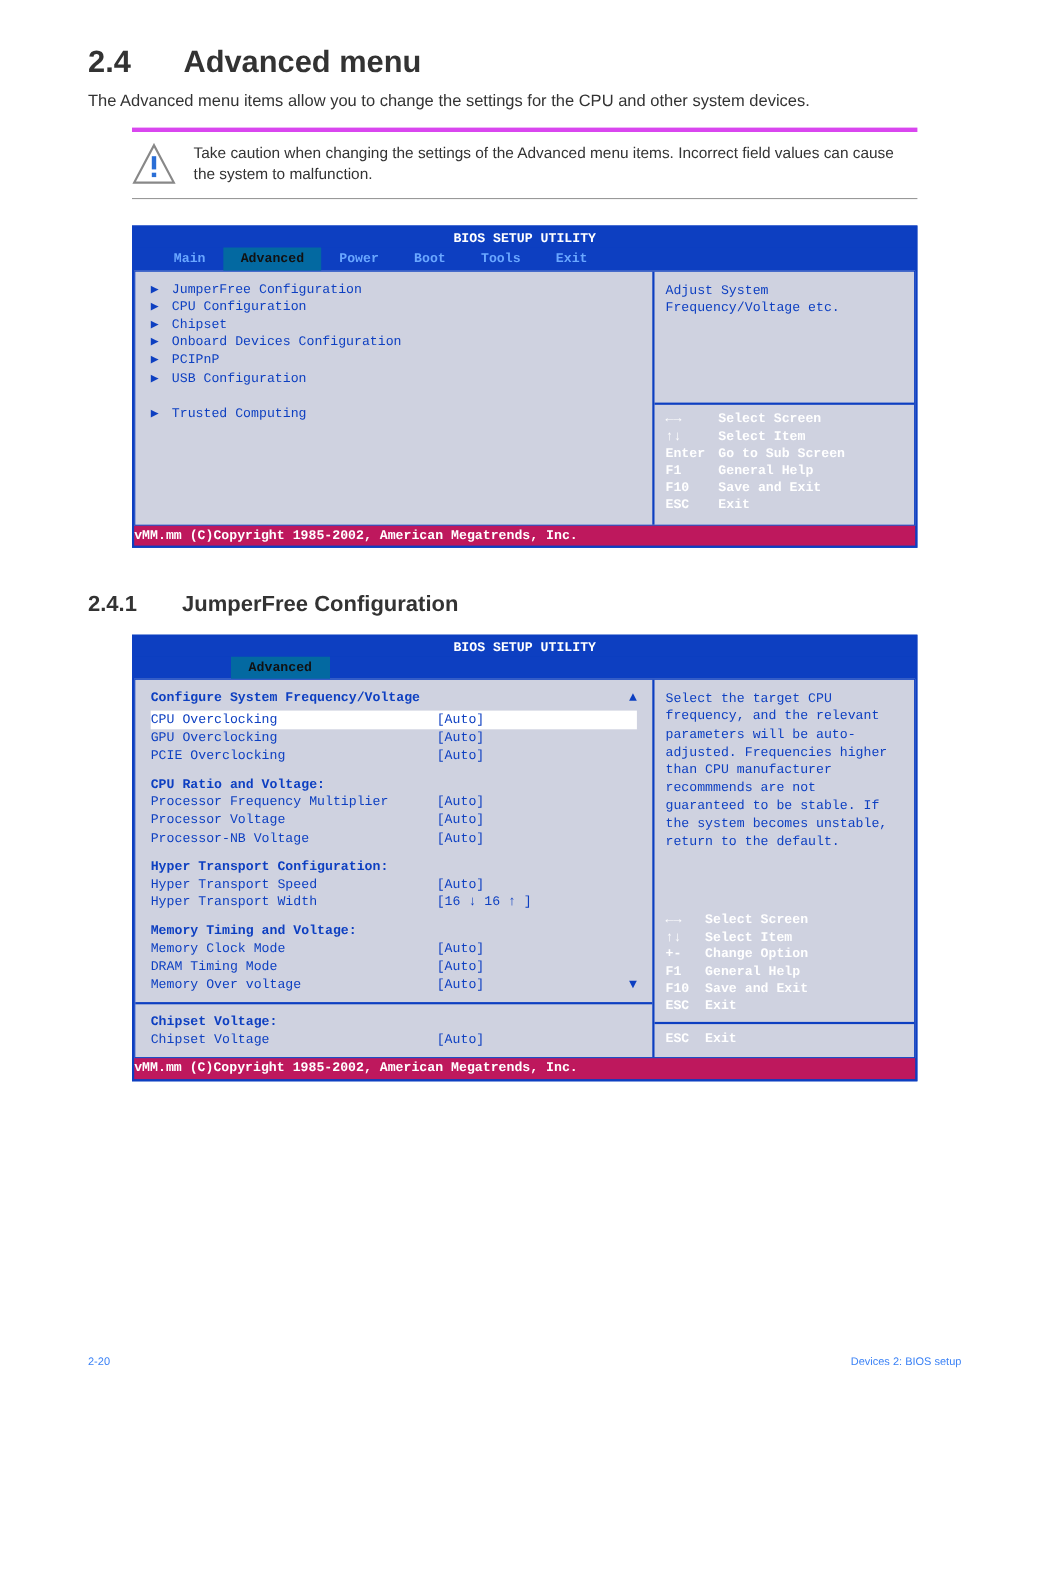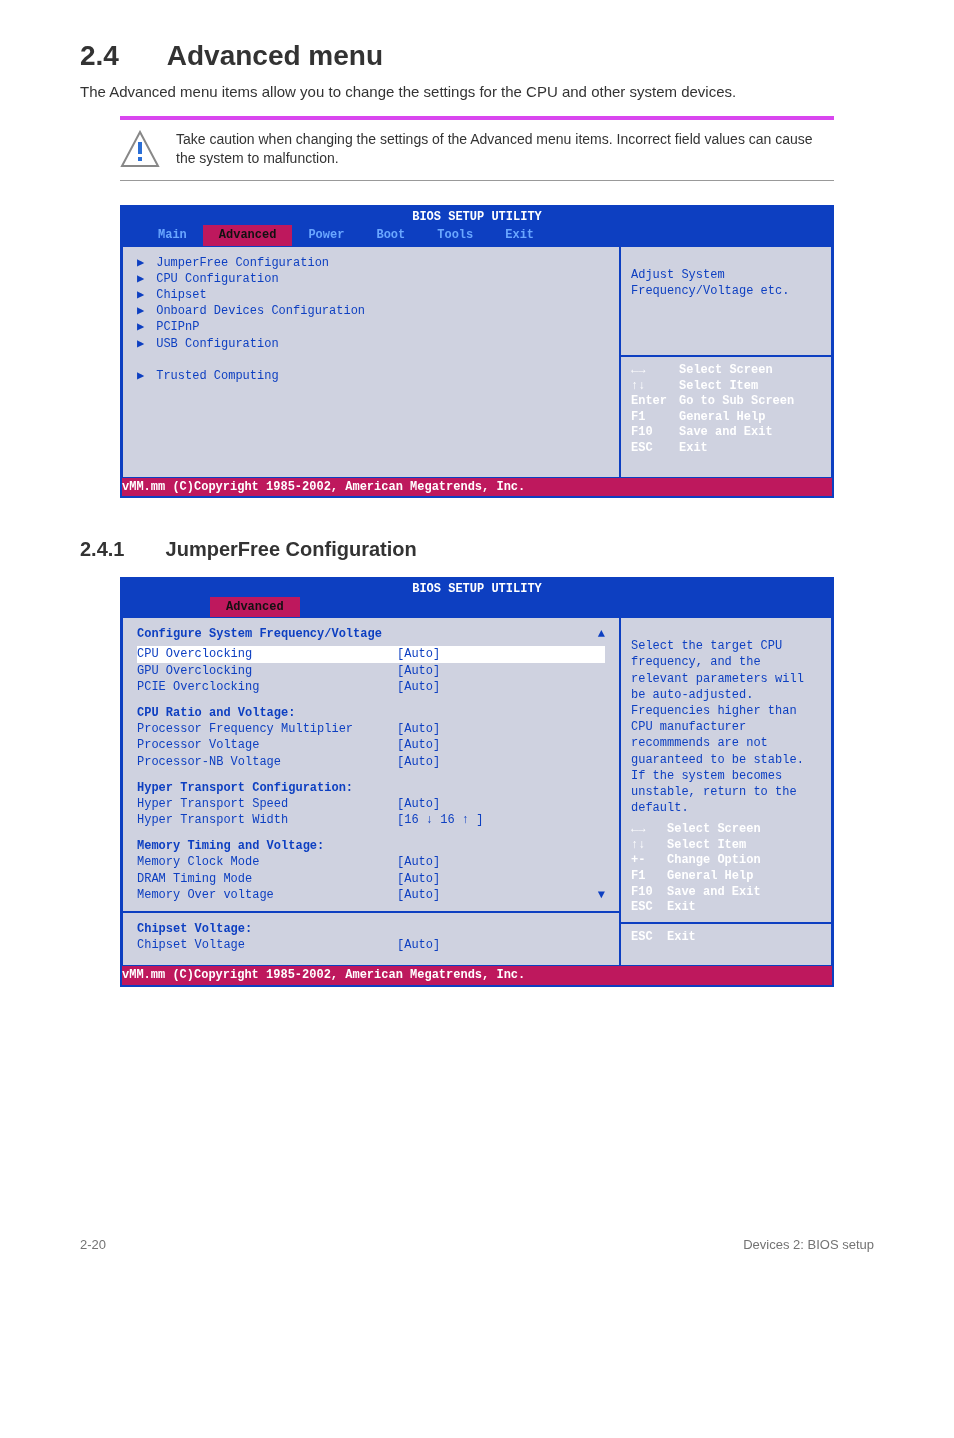--- a/index.html
+++ b/index.html
@@ -59,39 +59,39 @@
     display: flex;
     background: #0d3fc1;
     padding: 0 20px;
   }
   .bios-tabs .tab {
     color: #6aa7ff;
     font-weight: bold;
     padding: 2px 16px;
   }
   .bios-tabs .tab.active {
-    background: #be185d;
+    background: #0369a1;
     color: #111;
     font-weight: bold;
   }
   .bios-tabs-adv .tab:not(.active) { color:#6aa7ff; }
   .bios-body {
     display:flex;
     background:#cfd2e0;
     color:#0d3fc1;
     border: 1px solid #0d3fc1;
   }
   .bios-main {
     flex:1;
     padding:8px 14px;
     border-right: 2px solid #0d3fc1;
   }
   .bios-side {
-    width: 210px;
-    padding:20px 10px;
+    width: 236px;
+    padding:9px 10px;
     display:flex;
     flex-direction:column;
   }
   .bios-side .help {
     flex:1;
     color:#0d3fc1;
   }
   .bios-footer {
     background:#be185d; color:#fff; text-align:left; padding:1px 0;
     font-weight: bold;
@@ -105,22 +105,22 @@
   .hdr { color:#0d3fc1; font-weight:bold; }
   .section-h {
     font-size: 20px;
     font-weight: bold;
     margin: 10px 0 16px 0;
   }
   .section-h .num { display:inline-block; width:80px; }
   .footer {
     display:flex;
     justify-content:space-between;
-    font-size:13px;
-    color:#737373;
+    font-size:10px;
+    color:#3b82f6;
     border-top: 0 solid #aaa;
     padding: 30px 0 10px 0;
     margin-top: 220px;
   }
   .bios-body.one .bios-main { min-height: 230px; }
   .keys-block .row { display:flex; color:#fff; font-weight:bold; }
   .keys-block .row .k  { width:48px; }
   .keys-block2 .row { display:flex; color:#fff; font-weight:bold; }
   .keys-block2 .row .k { width:36px; }
   .bios-main-wrap { position:relative; }

